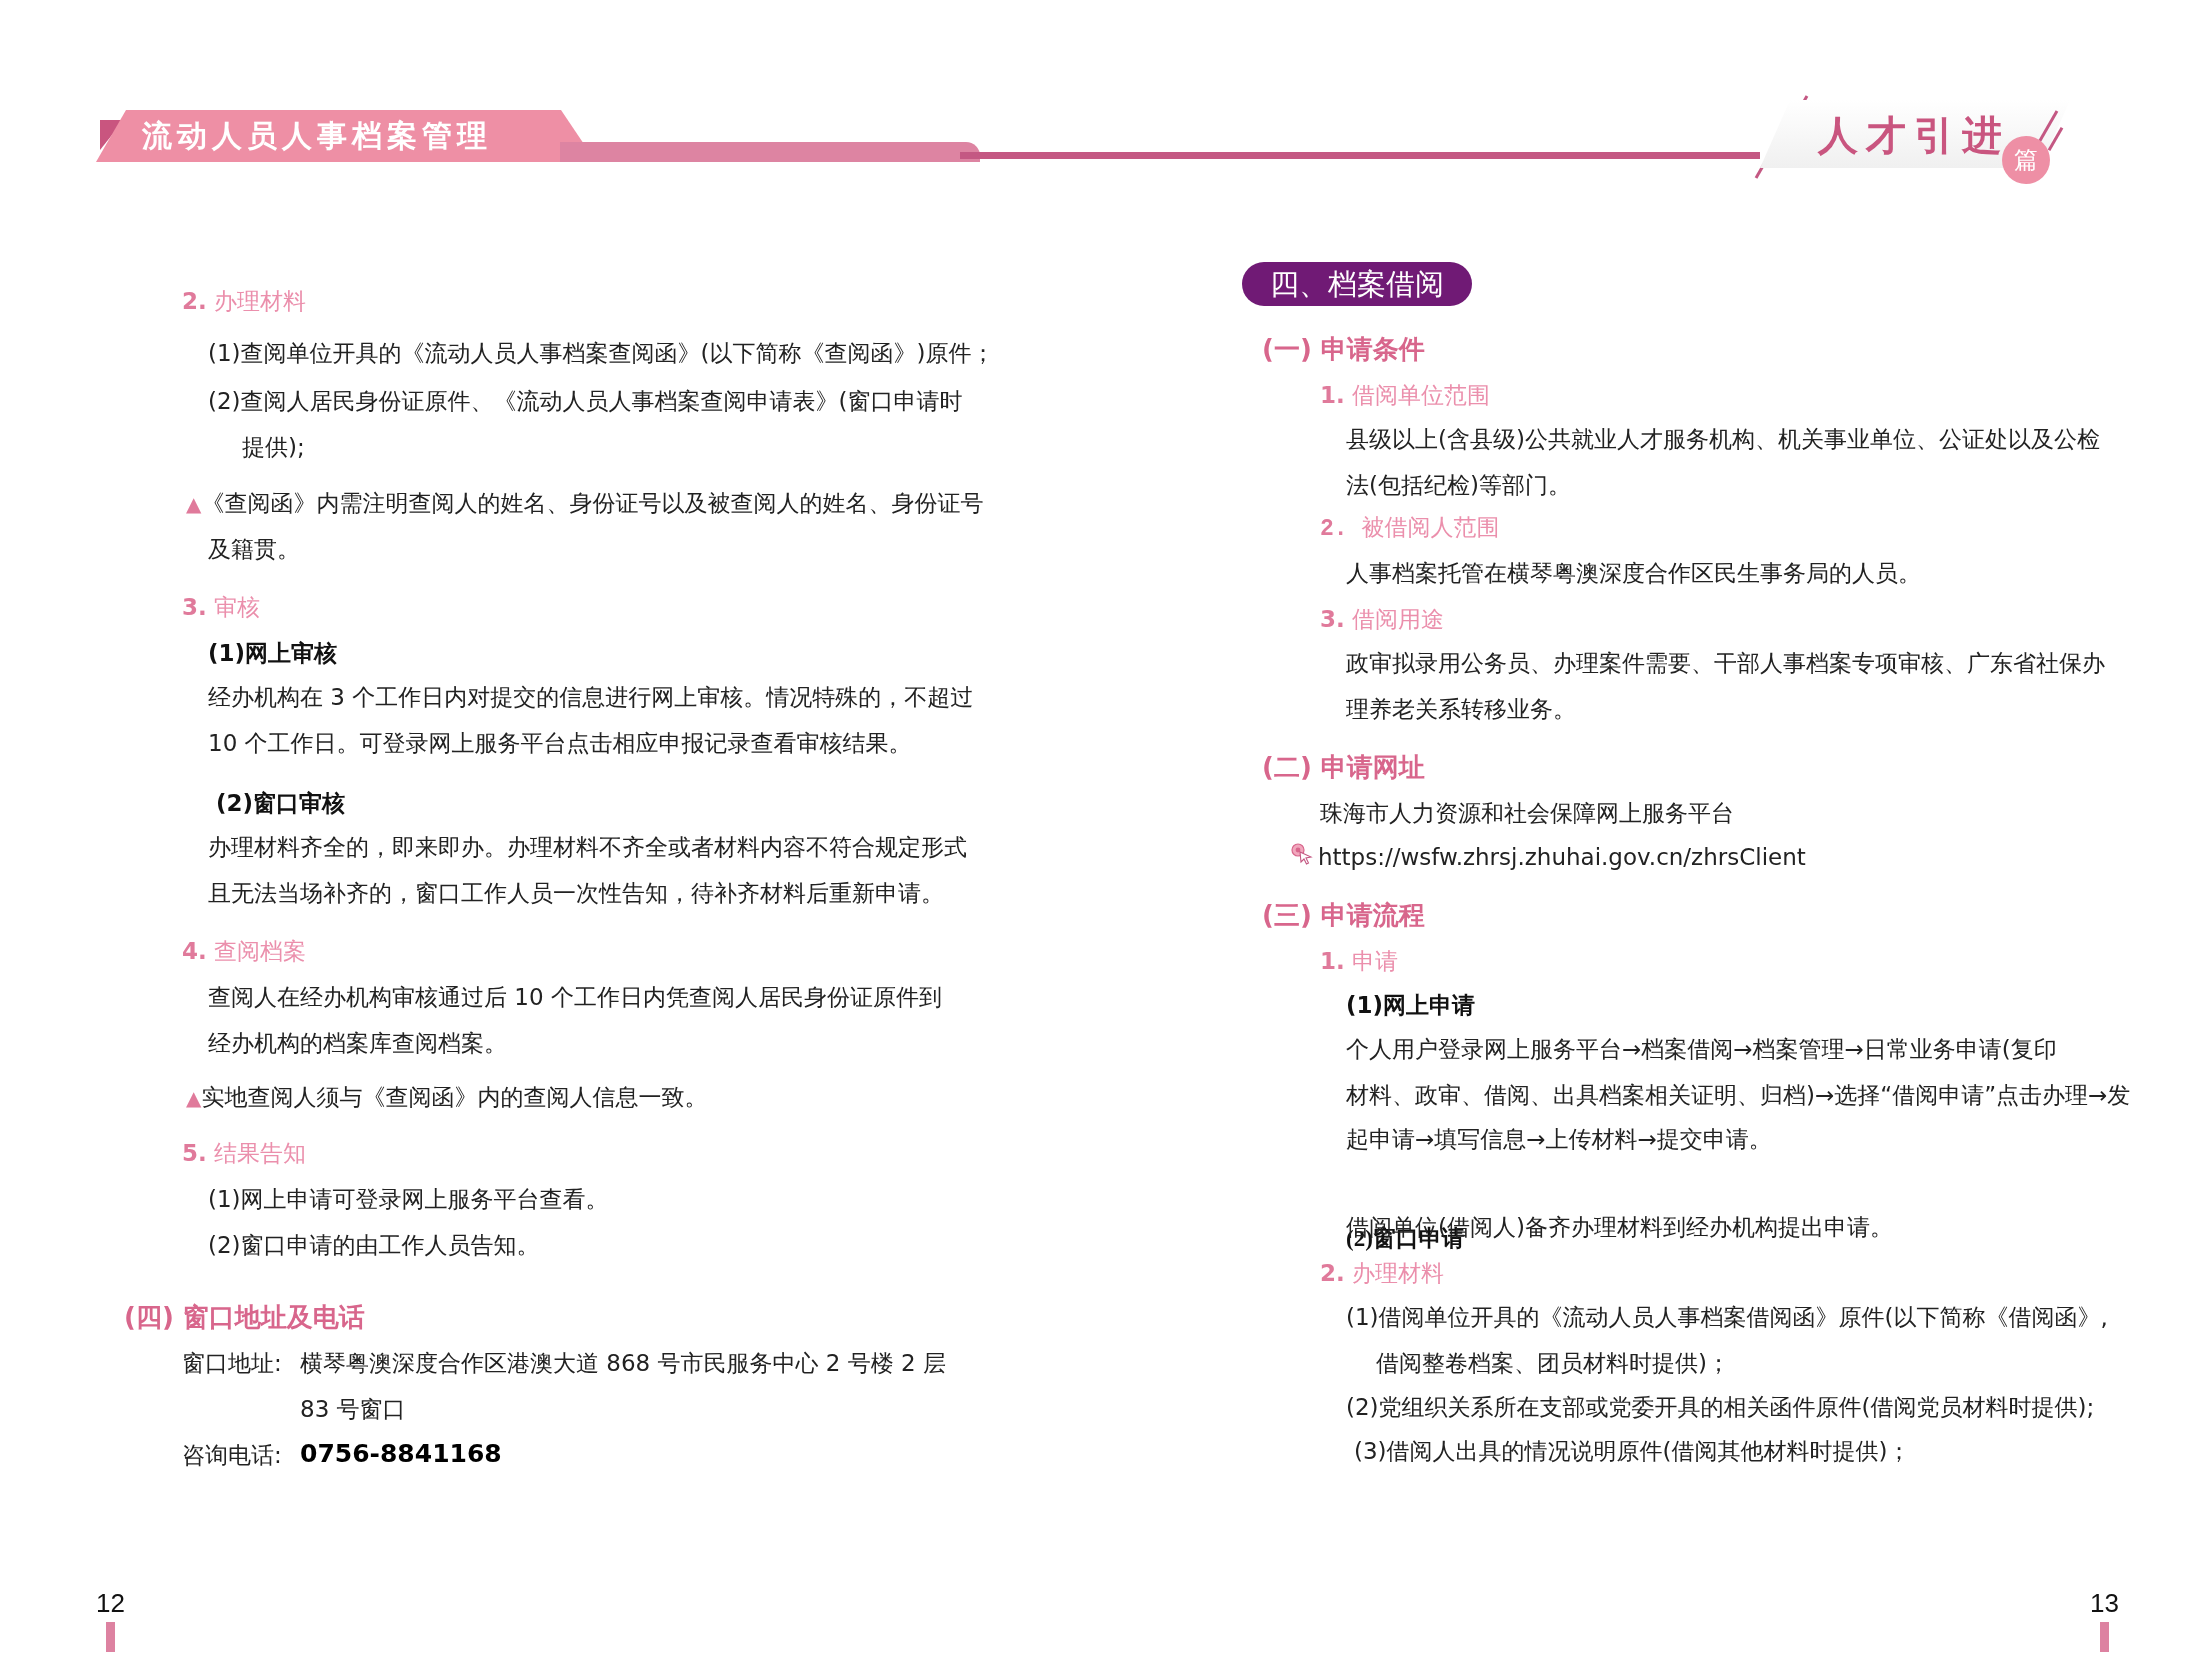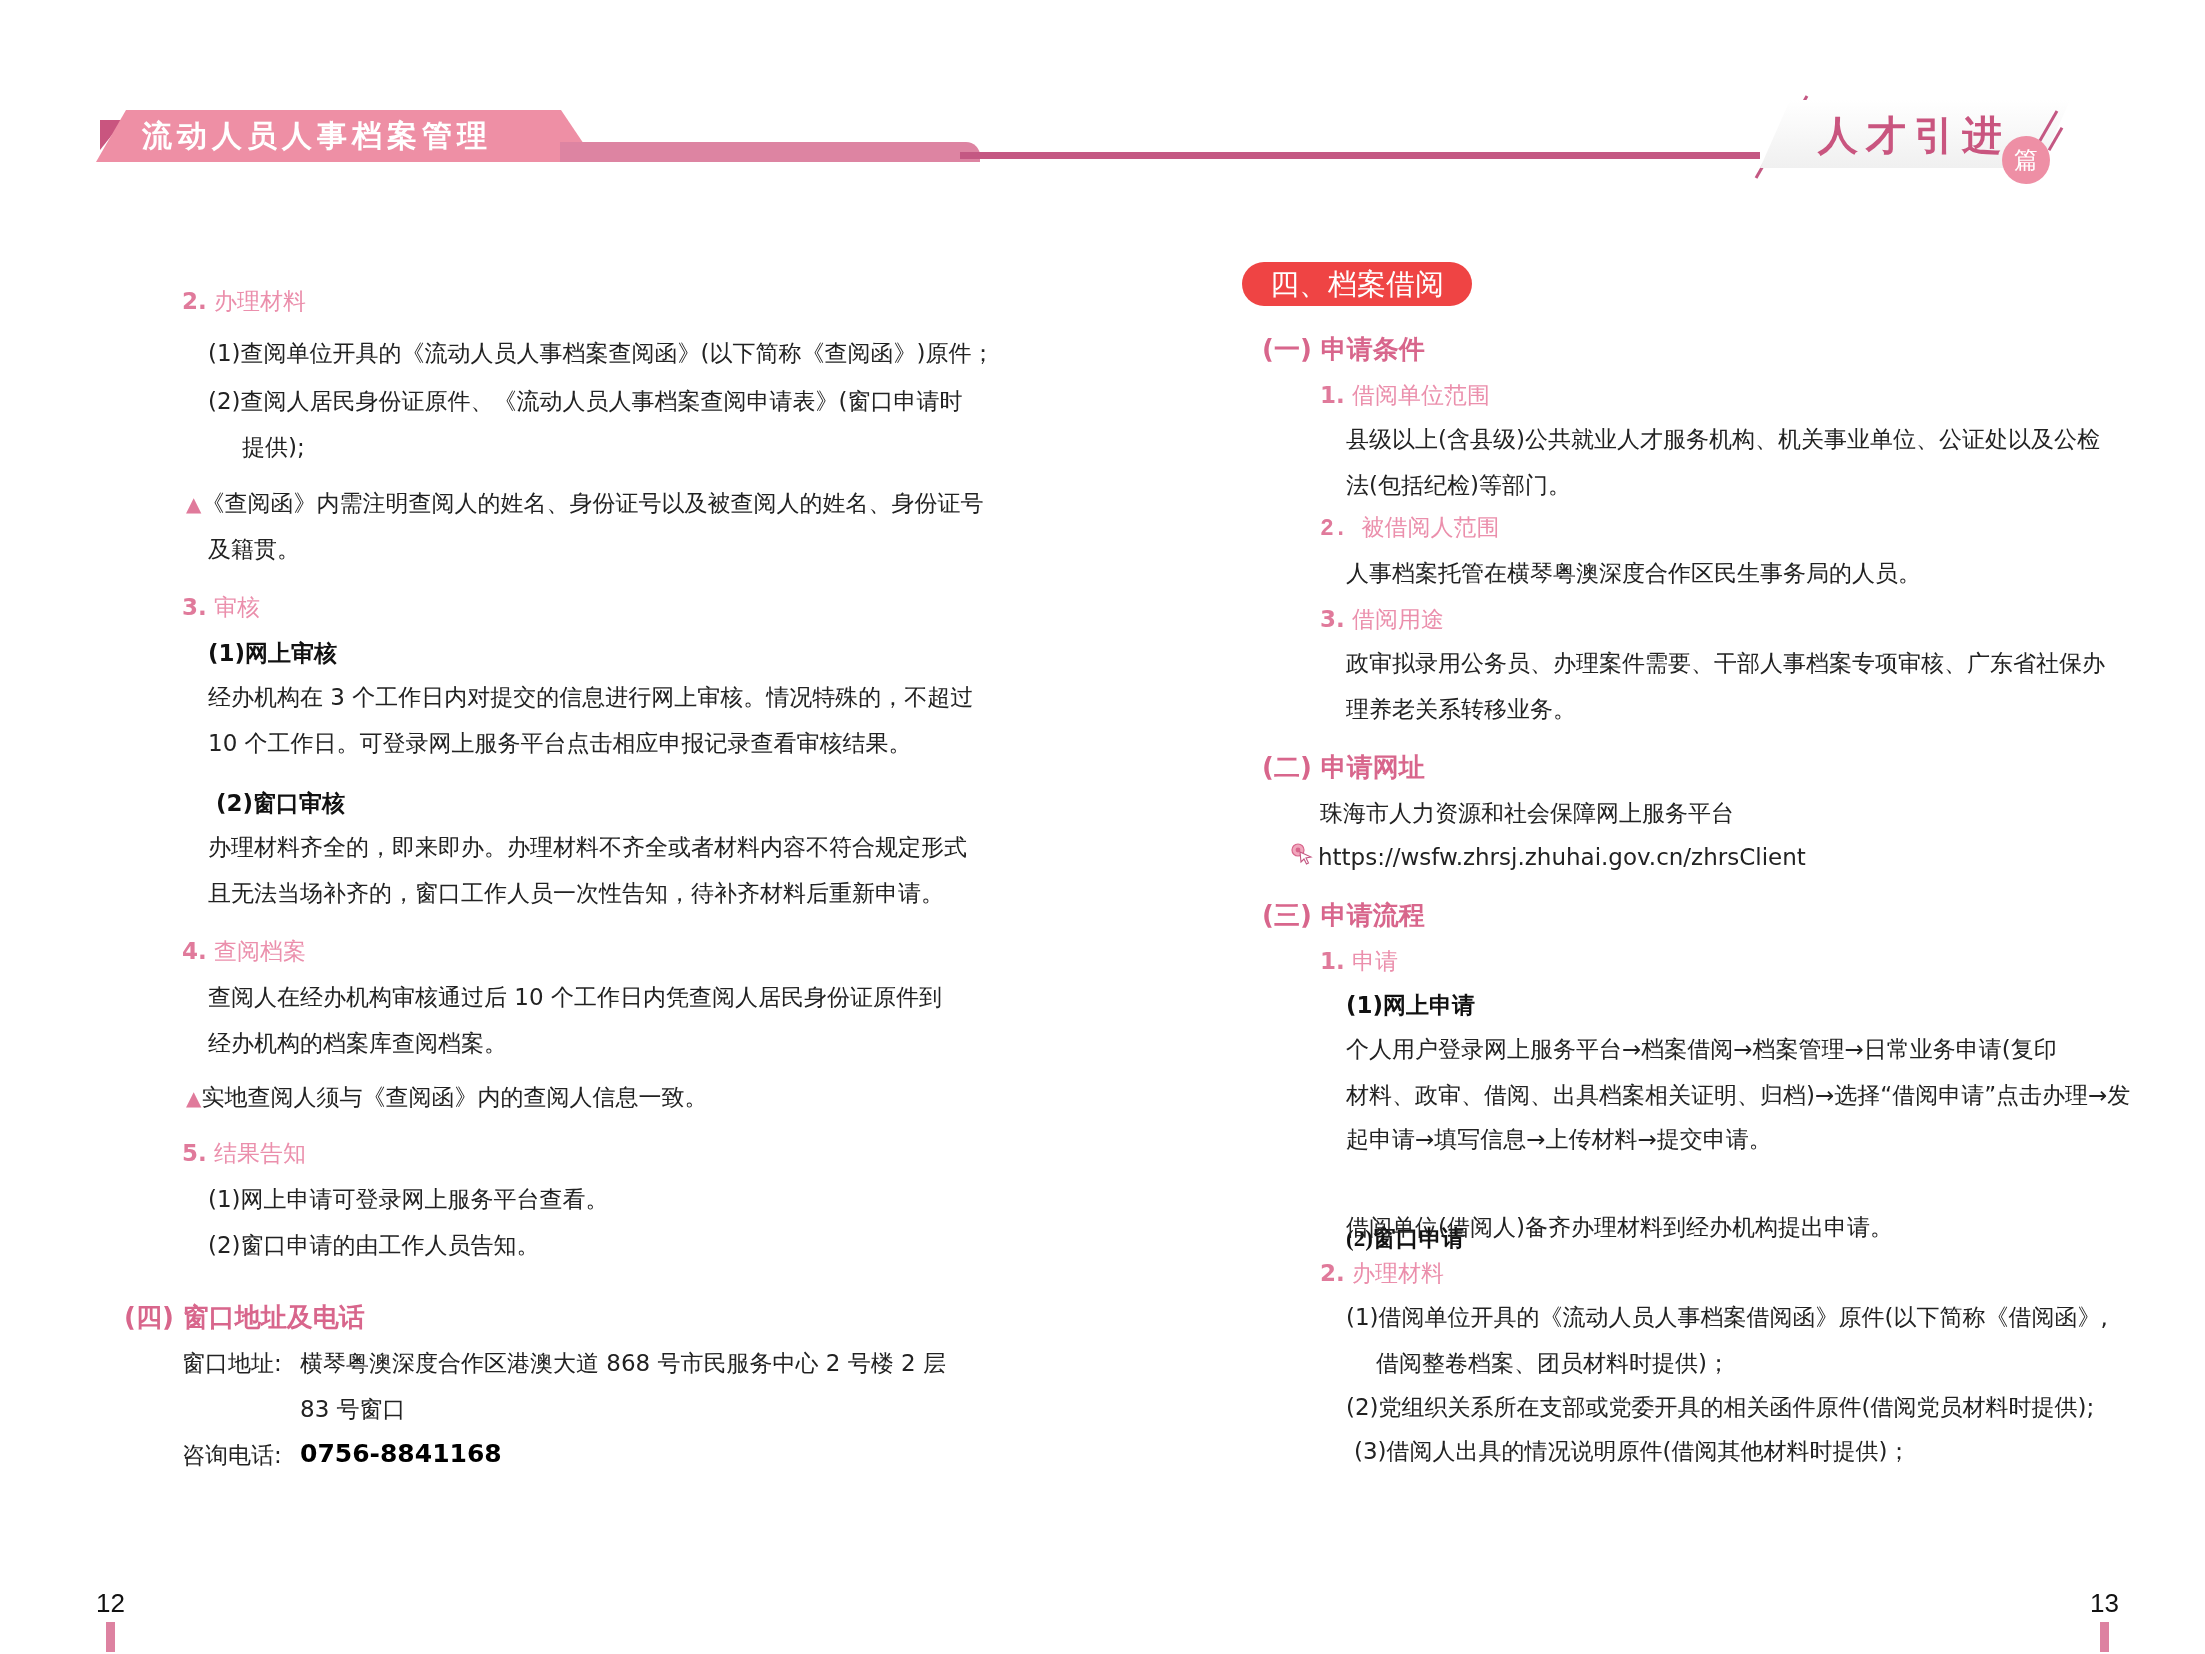--- a/index.html
+++ b/index.html
@@ -31,21 +31,21 @@
   .blk { position: absolute; white-space: nowrap; font-size: 23px; line-height: 30px; }
 
   .h-num { color: #e07a9b; font-weight: bold; }
   .h-sub { color: #eb8fac; }
   .h-sec { color: #d8668c; font-weight: bold; font-size: 26px; }
   .bold-sub { font-weight: bold; color: #111111; }
   .body { color: #222222; }
   .tri { color: #e07a9b; font-size: 20px; }
   .phone { color: #000000; font-weight: bold; font-size: 25px; }
 
-  .pill { position: absolute; left: 1242px; top: 262px; width: 230px; height: 44px; background: #ef4444;
+  .pill { position: absolute; left: 1242px; top: 262px; width: 230px; height: 44px; background: #701a75;
     border-radius: 22px; color: #ffffff; font-size: 29px; text-align: center; line-height: 44px; }
 
   .link-icon { position: absolute; left: 1291px; top: 843px; width: 22px; height: 22px; }
 
   .pg-num { position: absolute; font-family: "Liberation Sans", sans-serif; font-size: 26px; color: #111111; }
   .pg-bar { position: absolute; width: 9px; height: 30px; background: #dd82a1; }
 </style>
 </head>
 <body>
 

